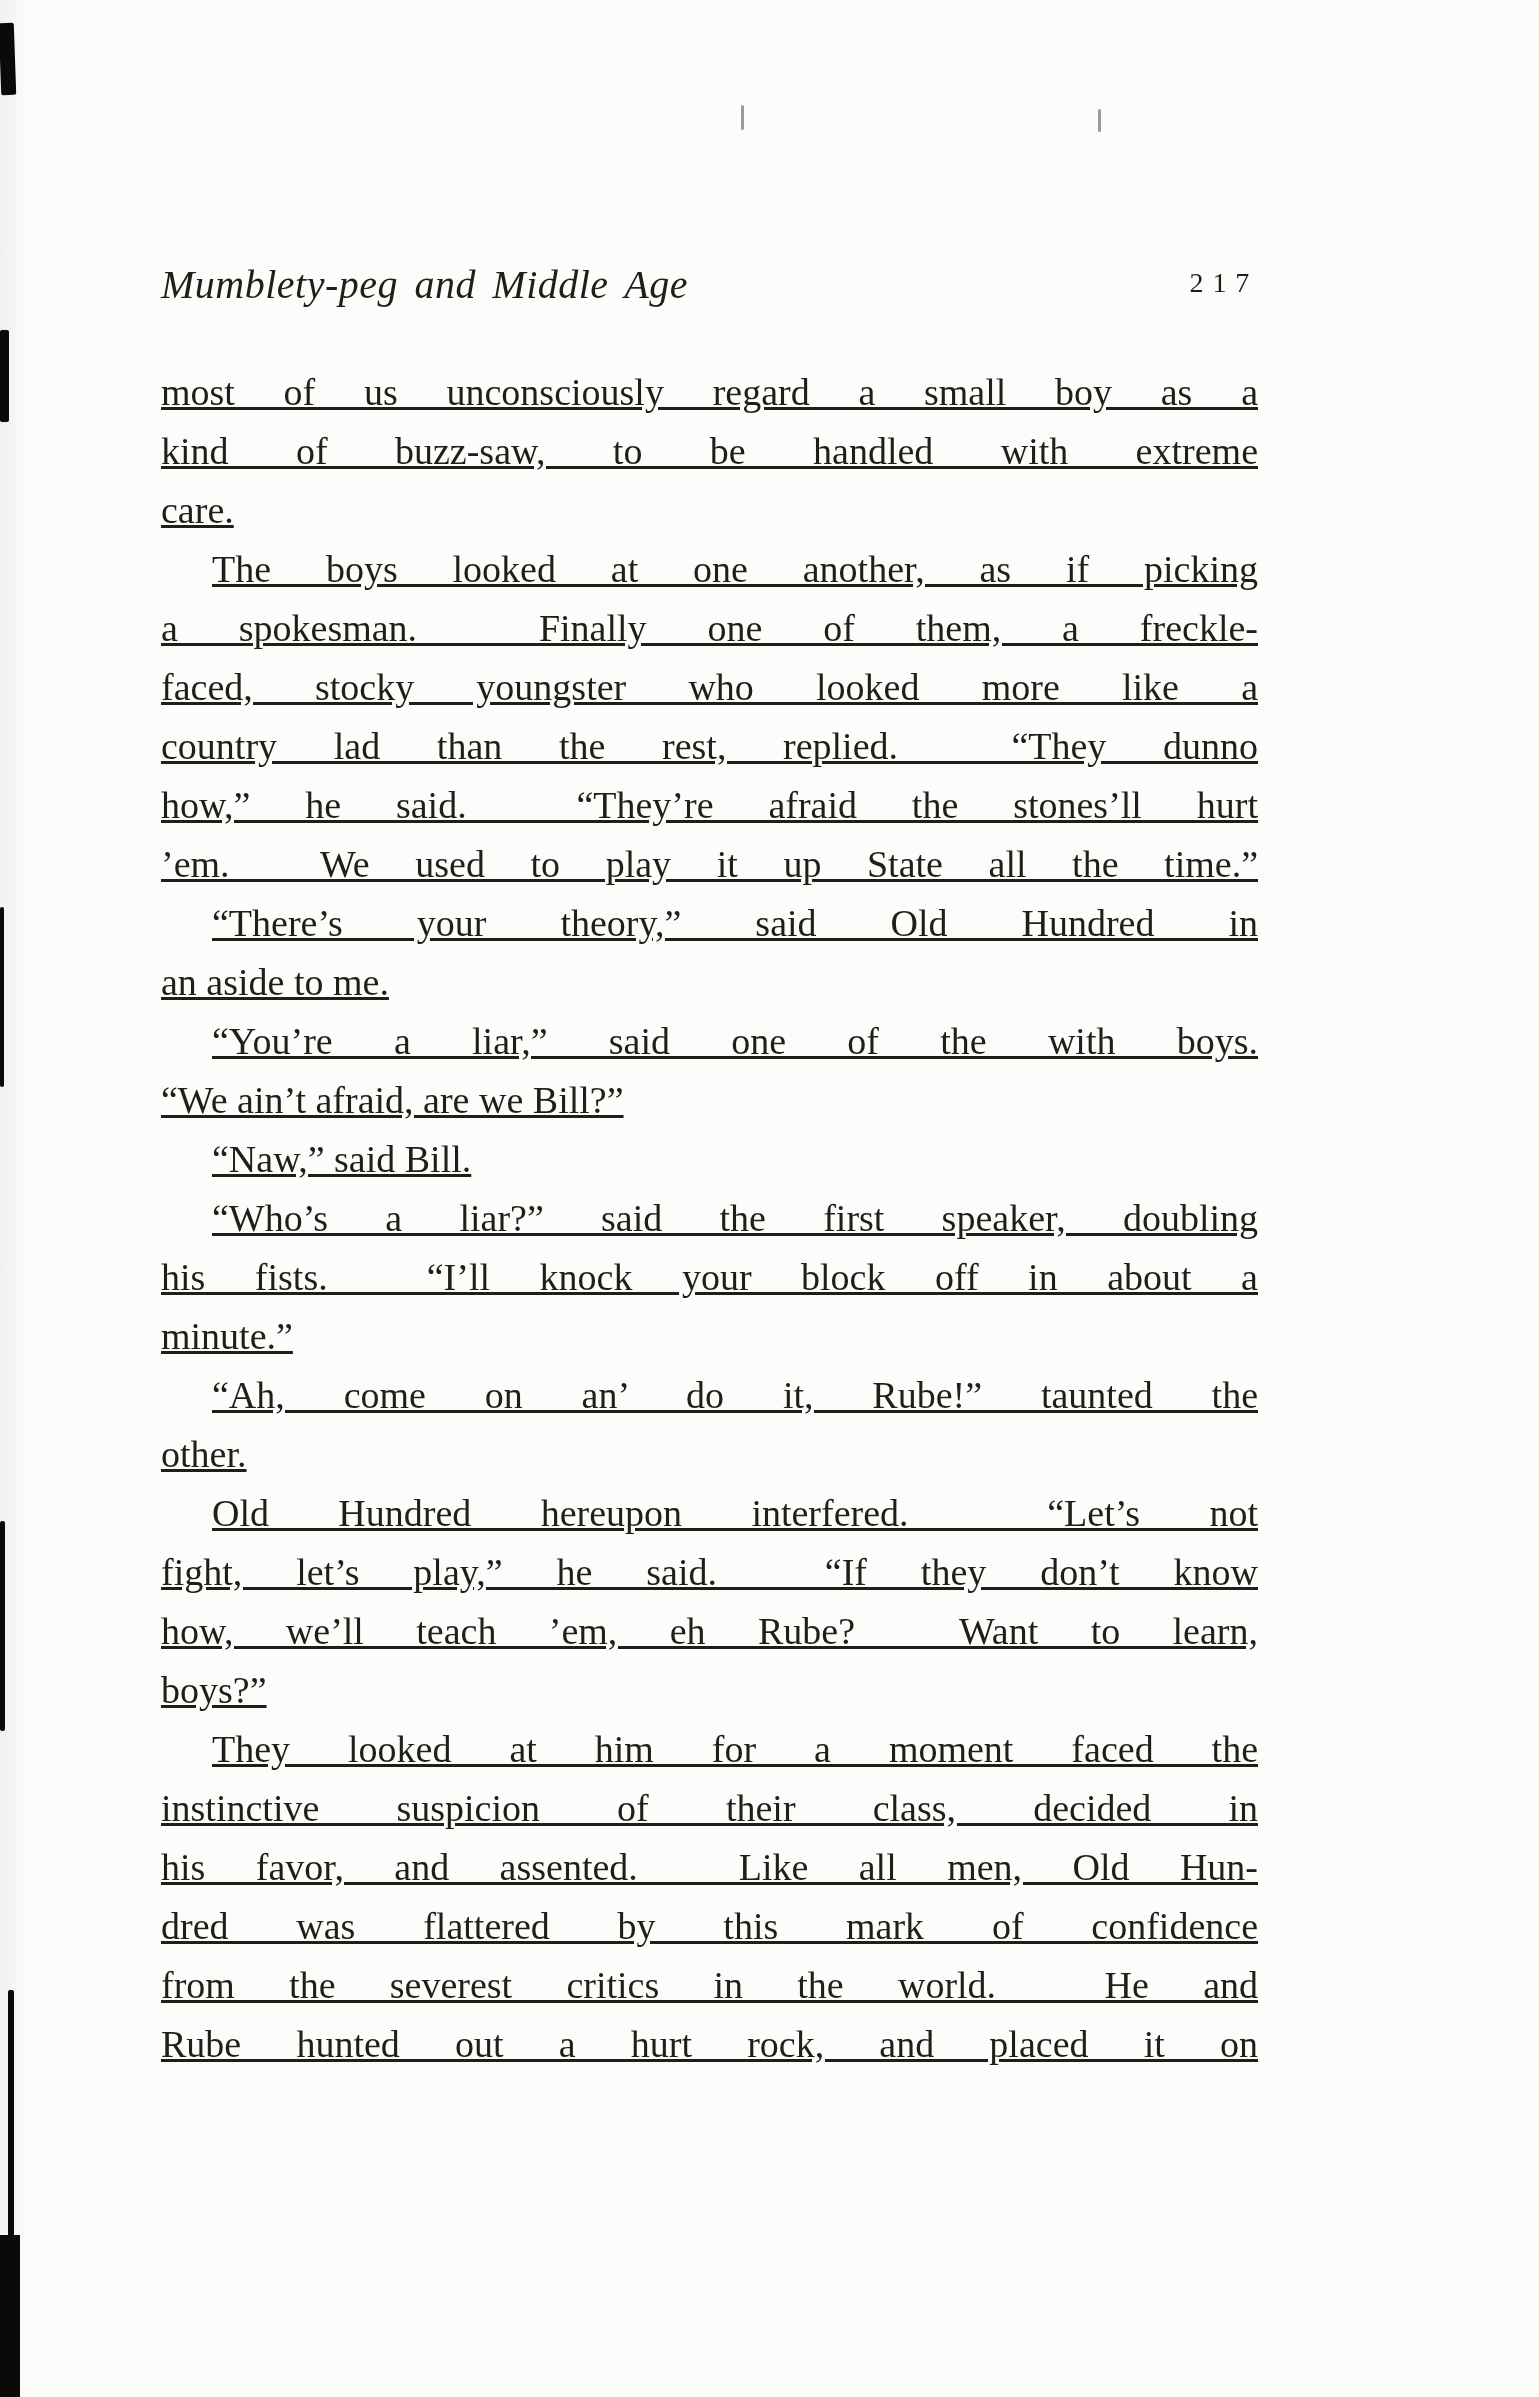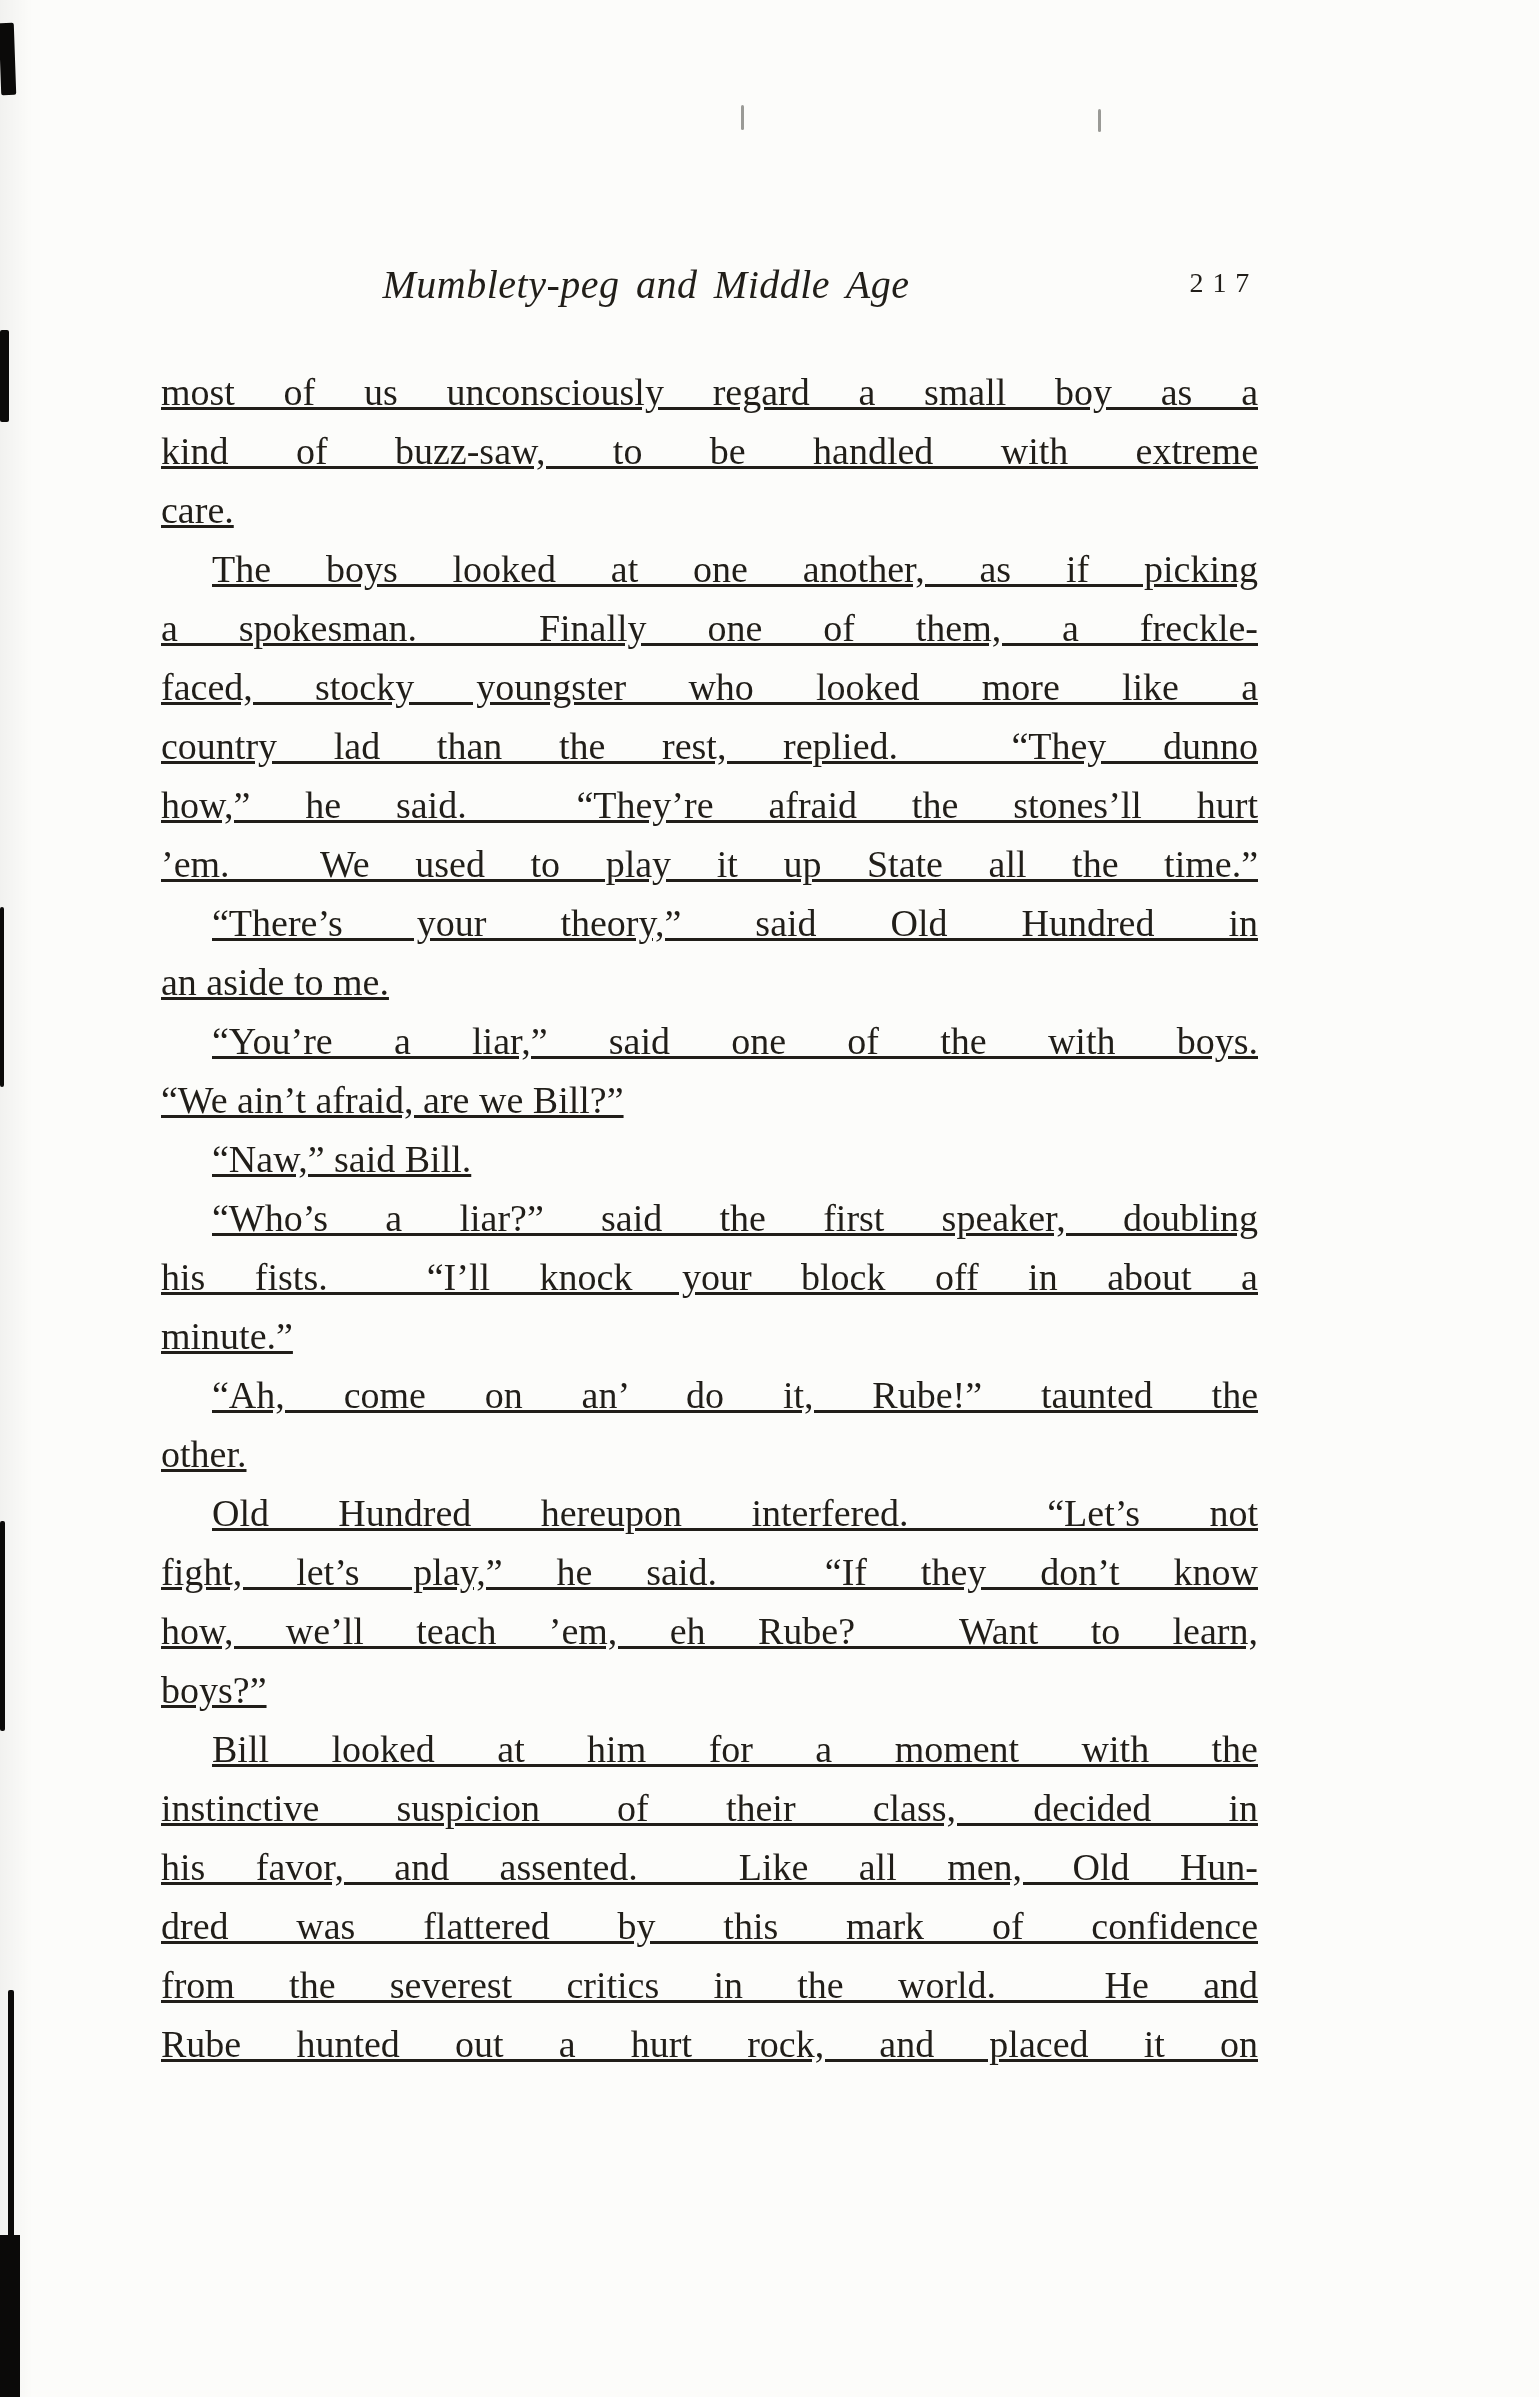--- a/index.html
+++ b/index.html
@@ -29,21 +29,21 @@
   .artifact.faint { background: #9a9a96; }
   .header {
     position: absolute;
     top: 261px;
     left: 161px;
     width: 1097px;
     height: 55px;
   }
   .running-title {
     display: block;
-    text-align: center;
+    text-align: left;
     font-style: italic;
     font-size: 40px;
     letter-spacing: 0.5px;
     word-spacing: 5.9px;
     padding-right: 127px; 
   }
   .page-number {
     position: absolute;
     right: 0;
     top: 6px;
@@ -104,21 +104,21 @@
       <div class="line indent end">“Naw,” said Bill.</div>
       <div class="line indent">“Who’s a liar?” said the first speaker, doubling</div>
       <div class="line">his fists.  “I’ll knock your block off in about a</div>
       <div class="line end">minute.”</div>
       <div class="line indent">“Ah, come on an’ do it, Rube!” taunted the</div>
       <div class="line end">other.</div>
       <div class="line indent">Old Hundred hereupon interfered.  “Let’s not</div>
       <div class="line">fight, let’s play,” he said.  “If they don’t know</div>
       <div class="line">how, we’ll teach ’em, eh Rube?  Want to learn,</div>
       <div class="line end">boys?”</div>
-      <div class="line indent">Bill looked at him for a moment with the</div>
+      <div class="line indent">They looked at him for a moment faced the</div>
       <div class="line">instinctive suspicion of their class, decided in</div>
       <div class="line">his favor, and assented.  Like all men, Old Hun-</div>
       <div class="line">dred was flattered by this mark of confidence</div>
       <div class="line">from the severest critics in the world.  He and</div>
       <div class="line">Rube hunted out a hurt rock, and placed it on</div>
     </div>
 
 </div>
 
 

